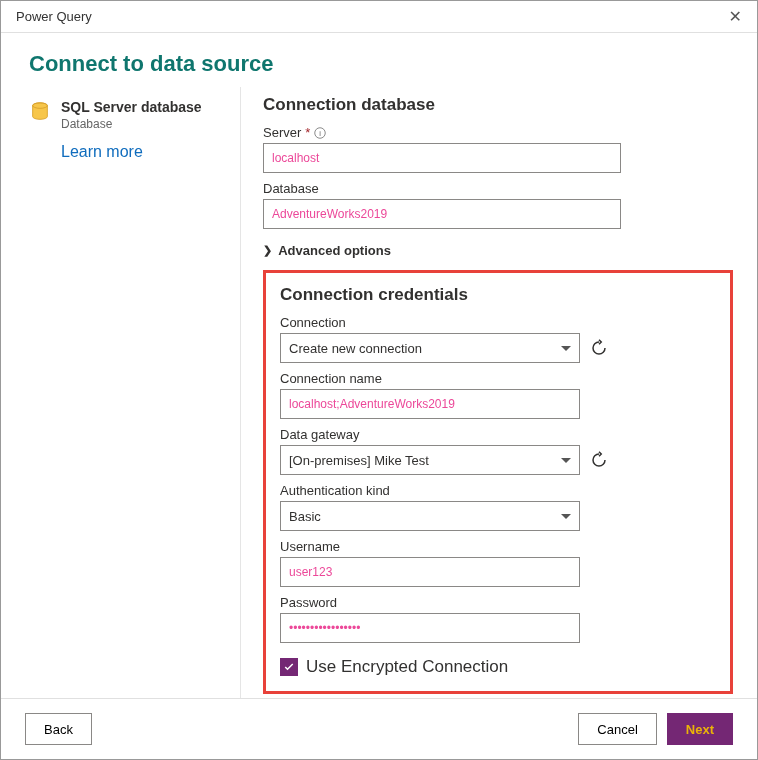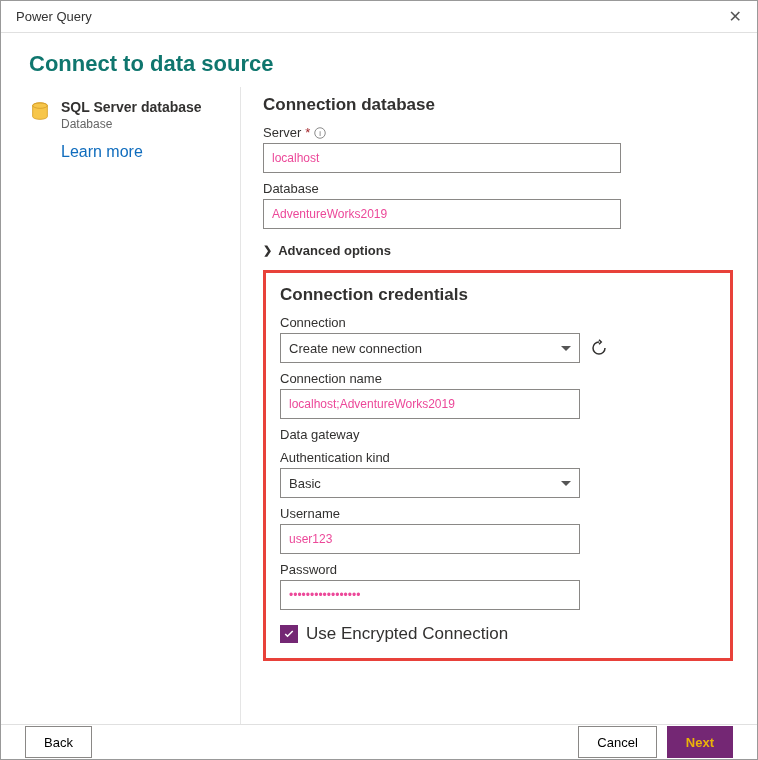--- a/index.html
+++ b/index.html
@@ -24,21 +24,21 @@
     .chev { font-size: 11px; }
     .cred-box { border: 3px solid #e8413a; padding: 12px 14px 14px; margin-top: 6px; }
     .cred-box .section-h { margin-top: 0; }
     .select-row { display: flex; align-items: center; gap: 10px; }
     .select { width: 300px; height: 30px; border: 1px solid #8a8886; padding: 0 31px 0 8px; font-size: 13px; color: #323130; background: #fff; position: relative; display: flex; align-items: center; }
     .select::after { content: ""; position: absolute; right: 8px; top: 12px; width: 0; height: 0; border-left: 5px solid transparent; border-right: 5px solid transparent; border-top: 5px solid #555; }
     .refresh-icon { width: 18px; height: 18px; cursor: pointer; color: #323130; }
     .chk-row { display: flex; align-items: center; gap: 8px; margin-top: 14px; font-size: 17px; color: #323130; }
     .chk { width: 18px; height: 18px; background: #742774; display: flex; align-items: center; justify-content: center; }
     .chk svg { width: 12px; height: 12px; }
-    .footer { border-top: 1px solid #e0e0e0; padding: 1px 24px; display: flex; justify-content: space-between; }
+    .footer { border-top: 1px solid #e0e0e0; padding: 14px 24px; display: flex; justify-content: space-between; }
     .footer-right { display: flex; gap: 10px; }
     .btn { height: 32px; padding: 0 18px; font-size: 13px; border: 1px solid #8a8886; background: #fff; cursor: pointer; }
     .btn-primary { background: #742774; color: #eab308; border: 1px solid #742774; font-weight: 600; }
     .cred-input { width: 300px; }
   </style>
 </head>
 <body>
 
 <div class="titlebar">
   <span>Power Query</span>
@@ -95,20 +95,29 @@
         <svg class="refresh-icon" viewBox="0 0 24 24">
             <path d="M12 4 a8 8 0 1 0 8 8" fill="none" stroke="currentColor" stroke-width="2"></path>
             <path d="M12 1 l3 3 l-3 3" fill="none" stroke="currentColor" stroke-width="2"></path>
           </svg>
       </div>
 
       <div class="field-label">Connection name</div>
       <input class="text-input cred-input" value="localhost;AdventureWorks2019" style="">
 
       <div class="field-label">Data gateway</div>
+      <div class="select-row">
+        <div class="select">
+            <span>[On-premises] Mike Test</span>
+          </div>
+        <svg class="refresh-icon" viewBox="0 0 24 24">
+            <path d="M12 4 a8 8 0 1 0 8 8" fill="none" stroke="currentColor" stroke-width="2"></path>
+            <path d="M12 1 l3 3 l-3 3" fill="none" stroke="currentColor" stroke-width="2"></path>
+          </svg>
+      </div>
 
       <div class="field-label">Authentication kind</div>
       <div class="select">
           <span>Basic</span>
         </div>
 
       <div class="field-label">Username</div>
       <input class="text-input cred-input" value="user123" style="">
 
       <div class="field-label">Password</div>

